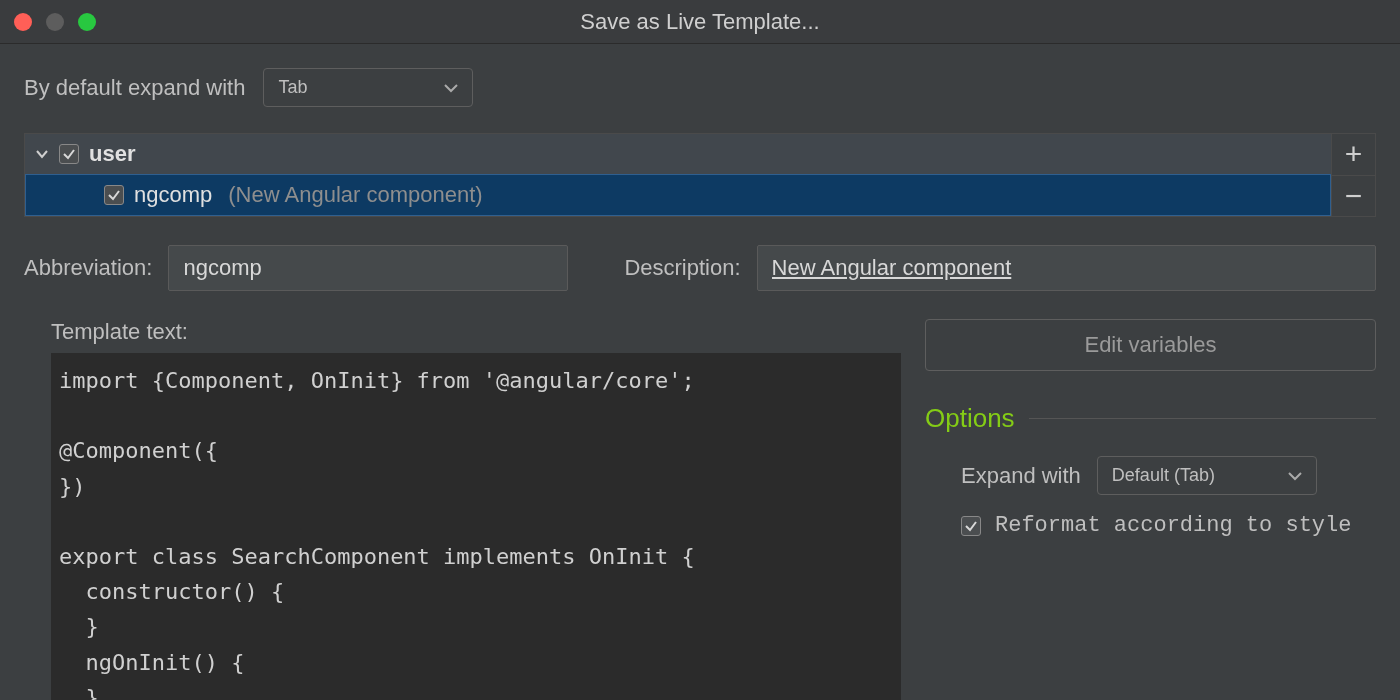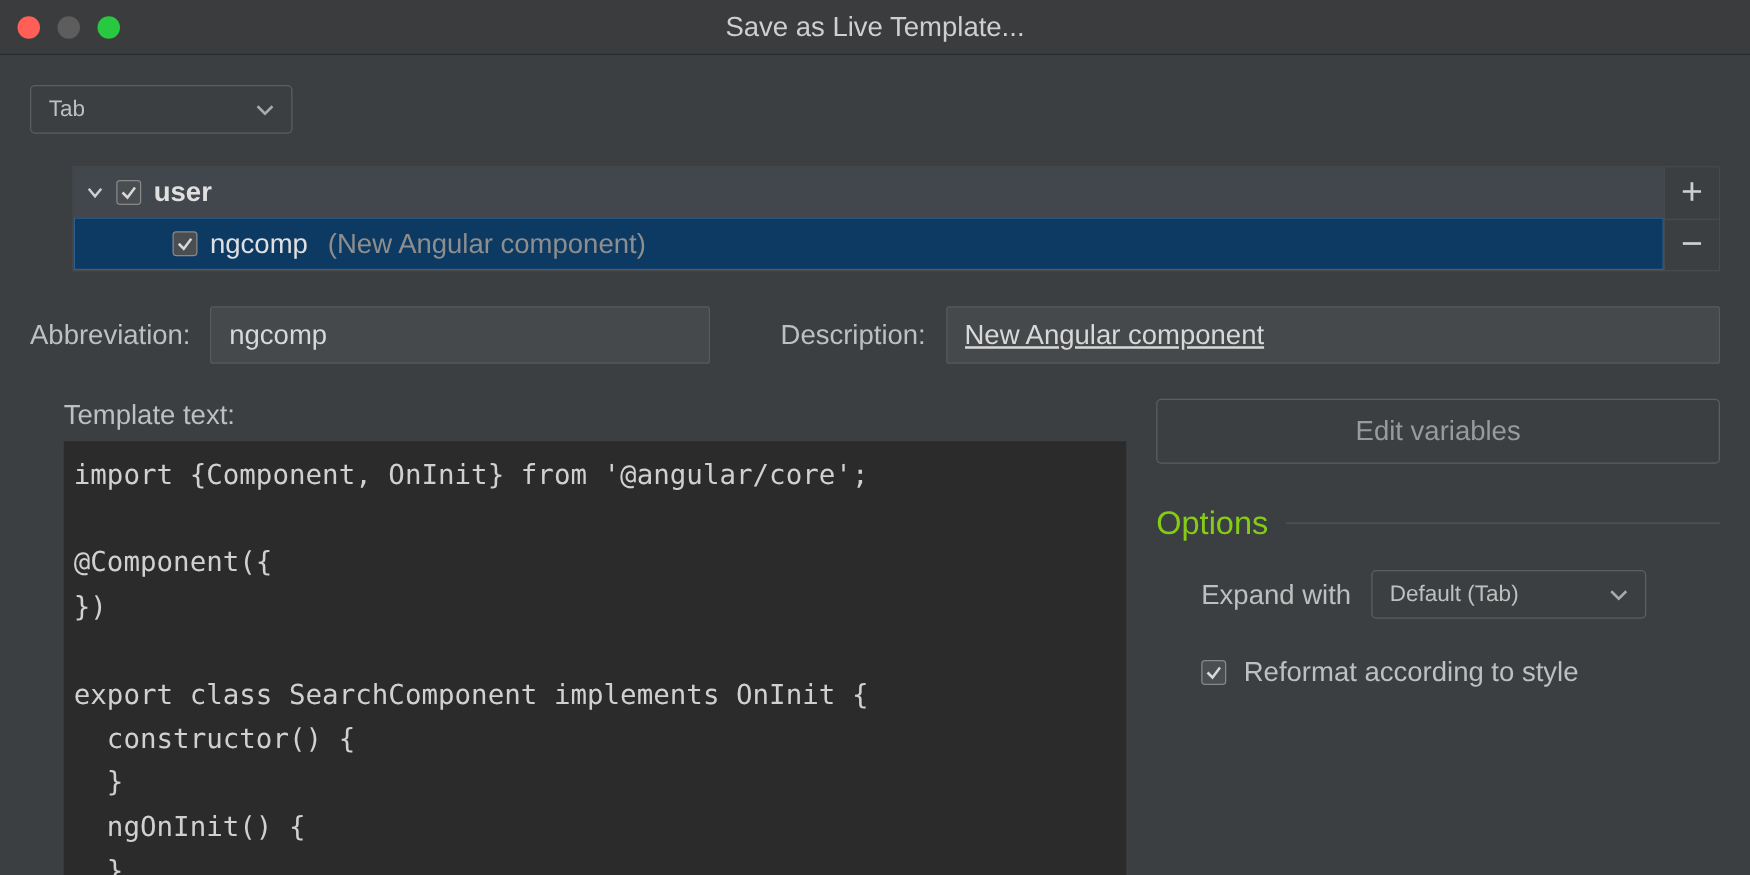--- a/index.html
+++ b/index.html
@@ -38,21 +38,20 @@
     border: 1px solid #5e5e5e; border-radius: 4px;
     padding: 8px 14px; min-width: 210px; color: #bfbfbf;
     background: #3c3f41; font-size: 18px;
   }
   .chev { margin-left: 30px; }
   .chev svg { display:block; }
   .tree-wrap {
     margin-top: 26px;
     display:flex; align-items:stretch;
     border: 1px solid #4a4a4a;
-    margin-left: 34px;
   }
   .tree {
     flex:1;
     background: #41474d;
     padding: 0;
   }
   .tree-row {
     display:flex; align-items:center;
     height: 40px;
     padding-left: 10px;
@@ -125,40 +124,42 @@
   }
   .options-title { color:#84cc16; font-size:26px;text-align:center; }
   .hline { flex:1; height:1px; background:#555; }
   .opt-row {
     margin-top: 22px;
     display:flex; align-items:center; gap: 16px;
     padding-left: 36px;
   }
   .opt-row .select { min-width: 220px; }
   .opt-check-row {
-    margin-top: 30px;
+    margin-top: 18px;
     display:flex; align-items:center; gap: 14px;
     padding-left: 36px;
+    font-family: Liberation Mono, monospace;
   }
 </style>
 </head>
 <body>
 
 <div class="titlebar">
   <div class="traffic-lights">
     <div class="tl tl-red"></div>
     <div class="tl tl-yellow"></div>
     <div class="tl tl-green"></div>
   </div>
   <div class="titlebar-title">Save as Live Template...</div>
 </div>
 
 <div class="content">
 
   <div class="row">
+    <span class="label">By default expand with</span>
     <div class="select">
       <span>Tab</span>
       <span class="chev">
         <svg width="14" height="10" viewBox="0 0 14 10">
             <path d="M1 2 L7 8 L13 2" stroke="#aaaaaa" stroke-width="2" fill="none"></path>
           </svg>
       </span>
     </div>
   </div>
 

